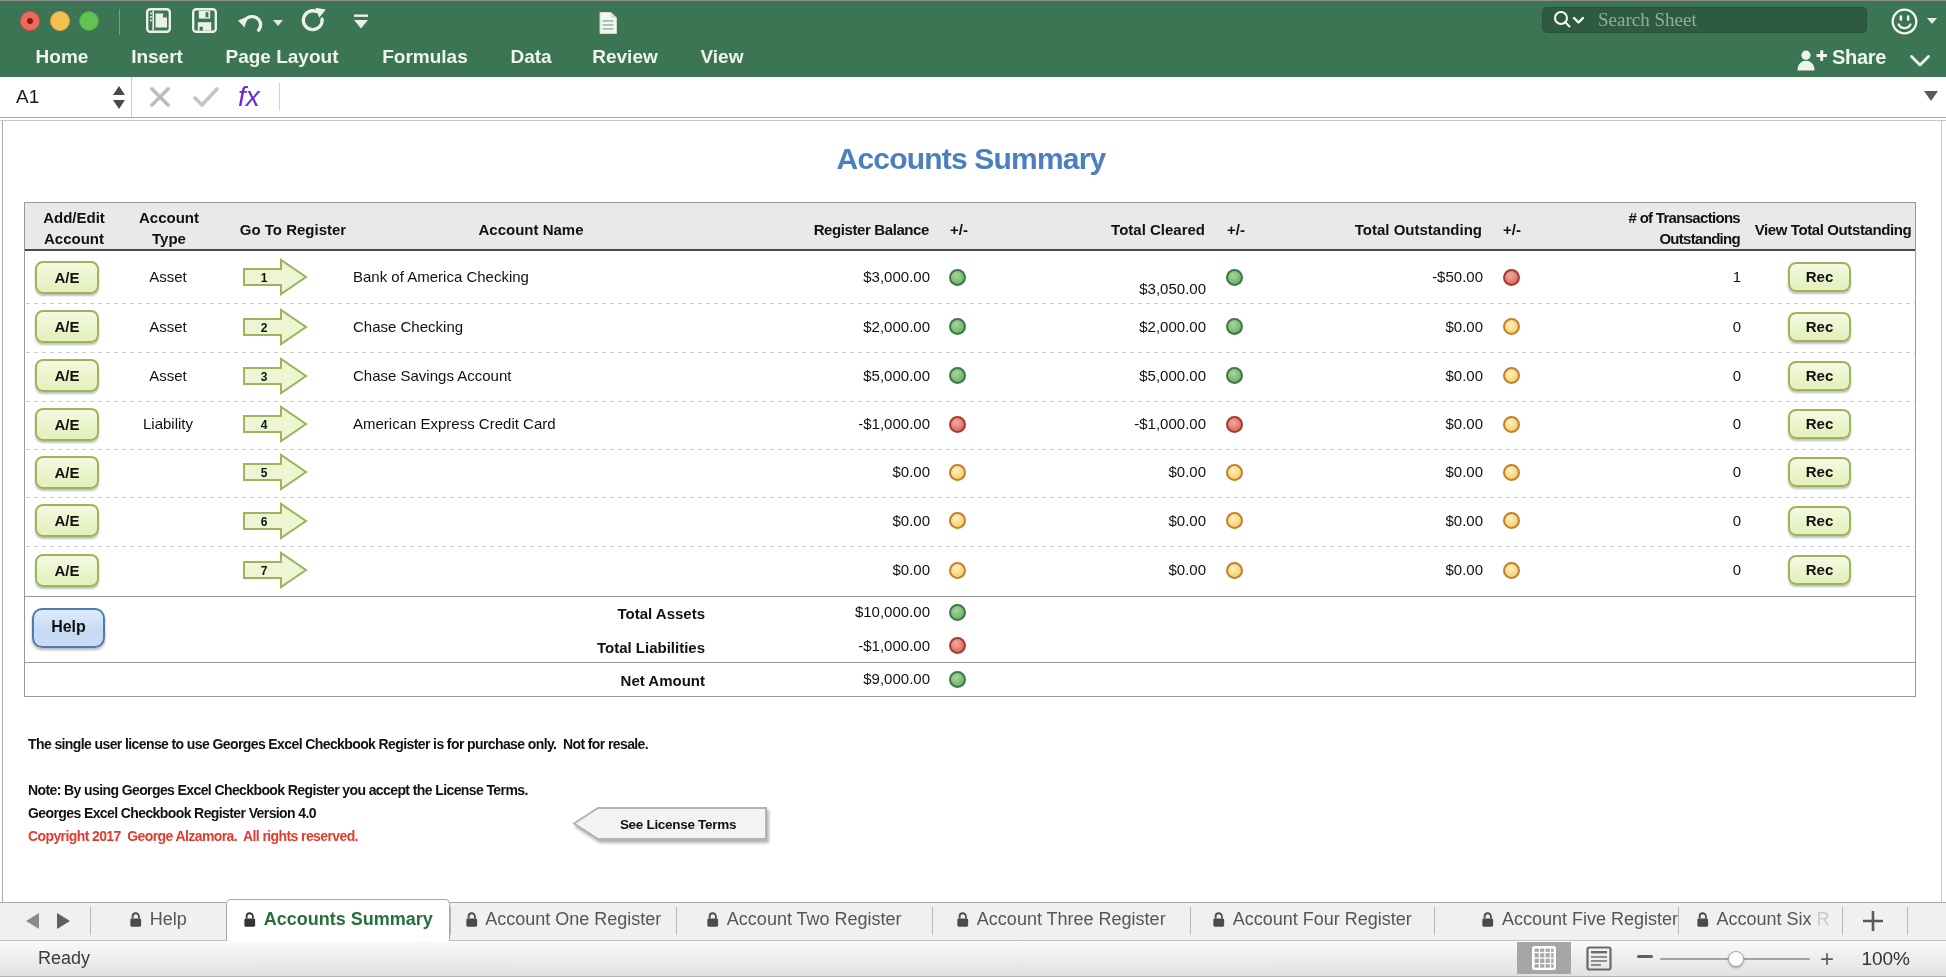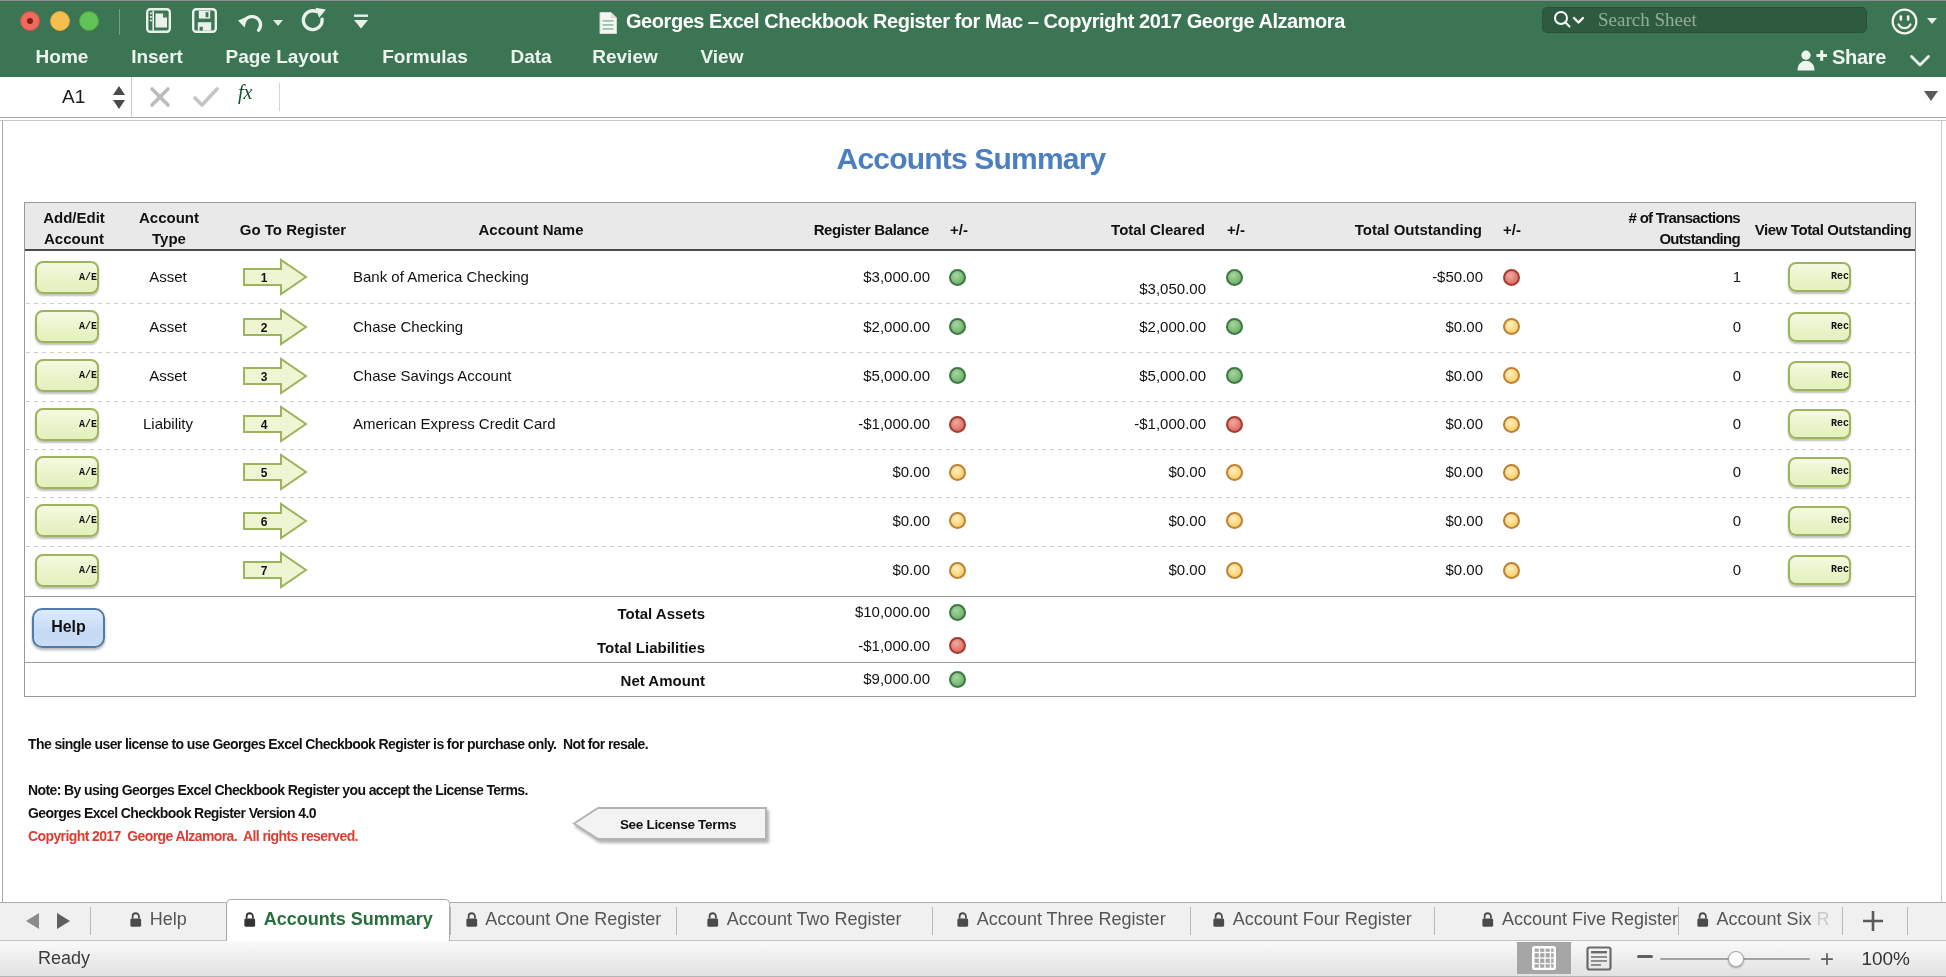--- a/index.html
+++ b/index.html
@@ -22,21 +22,21 @@
   .cell  { position:absolute; font-size:15px; color:#111; white-space:nowrap; }
   .rt    { text-align:right; }
   .hdr   { font-weight:bold; line-height:21px; }
   .circ  { position:absolute; width:17px; height:17px; border-radius:50%; }
   .cg { border:2px solid #3e7747; background:radial-gradient(circle at 40% 35%, #a8d69f 0%, #74b46c 70%, #63a65b 100%); }
   .cr { border:2px solid #a43b31; background:radial-gradient(circle at 40% 35%, #f2aaa2 0%, #dd7064 70%, #d66154 100%); }
   .cy { border:2px solid #bf8030; background:radial-gradient(circle at 40% 35%, #fdf0c0 0%, #f8d171 70%, #f5c95f 100%); }
   .gbtn { position:absolute; border:2px solid #9cb45c; border-radius:8px;
           background:linear-gradient(180deg,#f4fae2 0%, #e9f3c8 60%, #e4f0bd 100%);
           box-shadow:0 2px 2px rgba(0,0,0,0.25);
-          font-weight:bold; font-size:10px; color:#111; text-align:right;font-family:Liberation Mono, monospace; }
+          font-weight:bold; font-size:15px; color:#111; text-align:center; }
   
   #tabbar { position:absolute; left:0; top:902px; width:1946px; height:39px; background:#f0f0f0;
             border-top:1px solid #ababab; border-bottom:1px solid #c2c2c2; }
   .tsep { position:absolute; top:5px; width:1px; height:28px; background:#b8b8b8; }
   .tlabel { position:absolute; font-size:18px; color:#555555; white-space:nowrap; }
   
   #statusbar { position:absolute; left:0; top:941px; width:1946px; height:36px;
                background:linear-gradient(180deg,#fafafa 0%, #ececec 55%, #e2e2e2 100%);
                border-bottom:1px solid #b5b5b5;text-align:right;}
 </style>
@@ -86,21 +86,20 @@
     <path d="M1 6 h14 l-7 8.5 z" fill="#e9f1ea"></path>
   </svg>
 
   <svg class="abs" style="left:597px;top:10px;" width="22" height="24" viewBox="0 0 22 24">
     <path d="M3 1.5 h11 l5.5 5.5 v15.5 h-16.5 z" fill="#f3f6f2" stroke="#cfd8cf" stroke-width="1"></path>
     <path d="M14 1.5 l5.5 5.5 h-5.5 z" fill="#d8e2d8"></path>
     <rect x="5.5" y="9" width="11" height="1.8" fill="#9fc3a8"></rect>
     <rect x="5.5" y="13" width="11" height="1.8" fill="#9fc3a8"></rect>
     <rect x="5.5" y="17" width="11" height="1.8" fill="#9fc3a8"></rect>
   </svg>
-  <div class="abs" style="left:626px;top:9px;font-size:20px;font-weight:bold;color:#ffffff;letter-spacing:-0.45px;">Georges Excel Checkbook Register for Mac – Copyright 2017 George Alzamora</div>
 
   <div class="abs" style="left:1542px;top:6px;width:325px;height:26px;border-radius:5px;background:rgba(0,0,0,0.22);border:1px solid rgba(0,0,0,0.12);"></div>
   <svg class="abs" style="left:1552px;top:9px;" width="34" height="20" viewBox="0 0 34 20">
     <circle cx="9" cy="8" r="6" fill="none" stroke="#fbfdfb" stroke-width="2"></circle>
     <line x1="13.2" y1="12.2" x2="17.5" y2="16.5" stroke="#fbfdfb" stroke-width="2" stroke-linecap="round"></line>
     <path d="M22 8 l4.5 4.5 L31 8" fill="none" stroke="#fbfdfb" stroke-width="2.4" stroke-linecap="round" stroke-linejoin="round"></path>
   </svg>
   <div class="abs" style="left:1598px;top:8px;font-size:19px;color:rgba(225,238,226,0.55);font-family:Liberation Serif, serif;">Search Sheet</div>
 
   <svg class="abs" style="left:1890px;top:6px;" width="29" height="29" viewBox="0 0 29 29">
@@ -127,31 +126,31 @@
     <rect x="21.5" y="6" width="10.5" height="3" fill="#eef4ee"></rect>
     <rect x="25.2" y="2.3" width="3" height="10.5" fill="#eef4ee"></rect>
   </svg>
   <div class="abs" style="left:1832px;top:4px;font-size:20px;font-weight:bold;color:#eef4ee;letter-spacing:-0.3px;">Share</div>
   <svg class="abs" style="left:1909px;top:12px;" width="22" height="15" viewBox="0 0 22 15">
     <path d="M2.5 2.5 l8.5 8.5 l8.5 -8.5" fill="none" stroke="#eef4ee" stroke-width="2.8" stroke-linecap="round" stroke-linejoin="round"></path>
   </svg>
 </div>
 
 <div id="fbar">
-  <div class="abs" style="left:16px;top:9px;font-size:19px;color:#1a1a1a;margin-left:46px;">A1</div>
+  <div class="abs" style="left:16px;top:9px;font-size:19px;color:#1a1a1a;">A1</div>
   <div class="abs" style="left:113px;top:9px;width:0;height:0;border-left:6px solid transparent;border-right:6px solid transparent;border-bottom:9px solid #4a4a4a;"></div>
   <div class="abs" style="left:113px;top:23px;width:0;height:0;border-left:6px solid transparent;border-right:6px solid transparent;border-top:9px solid #4a4a4a;"></div>
   <div class="sep" style="left:131px;"></div>
   <svg class="abs" style="left:148px;top:8px;" width="24" height="24" viewBox="0 0 24 24">
     <path d="M4 4 L20 20 M20 4 L4 20" stroke="#bcbcbc" stroke-width="3.6" stroke-linecap="round"></path>
   </svg>
   <svg class="abs" style="left:192px;top:8px;" width="28" height="24" viewBox="0 0 28 24">
     <path d="M3 13 l7 7 L25 4" fill="none" stroke="#c4c4c4" stroke-width="3.6" stroke-linecap="round" stroke-linejoin="round"></path>
   </svg>
-  <div class="abs" style="left:238px;top:4px;font-family:Liberation Serif, serif;font-style:italic;font-size:20px;color:#14532d;">fx</div>
+  <div class="abs" style="left:238px;top:4px;font-family:Liberation Sans, sans-serif;font-style:italic;font-size:28px;color:#6d28d9;">fx</div>
   <div class="abs" style="left:279px;top:6px;width:1px;height:28px;background:#d4d4d4;"></div>
   <div class="abs" style="left:1924px;top:14px;width:0;height:0;border-left:7.5px solid transparent;border-right:7.5px solid transparent;border-top:10px solid #5a5a5a;"></div>
 </div>
 <div class="abs" style="left:0;top:117px;width:1946px;height:1px;background:#a9a9a9;"></div>
 <div class="abs" style="left:0;top:120px;width:1946px;height:1px;background:#c6c6c6;"></div>
 
 <div id="sheet">
   <div class="abs" style="left:971px;top:21px;transform:translateX(-50%);font-size:30px;font-weight:bold;color:#4b7fbf;letter-spacing:-0.8px;">Accounts Summary</div>
 
   <div class="abs" id="tbl" style="left:24px;top:81px;width:1892px;height:495px;border:1px solid #999;">

